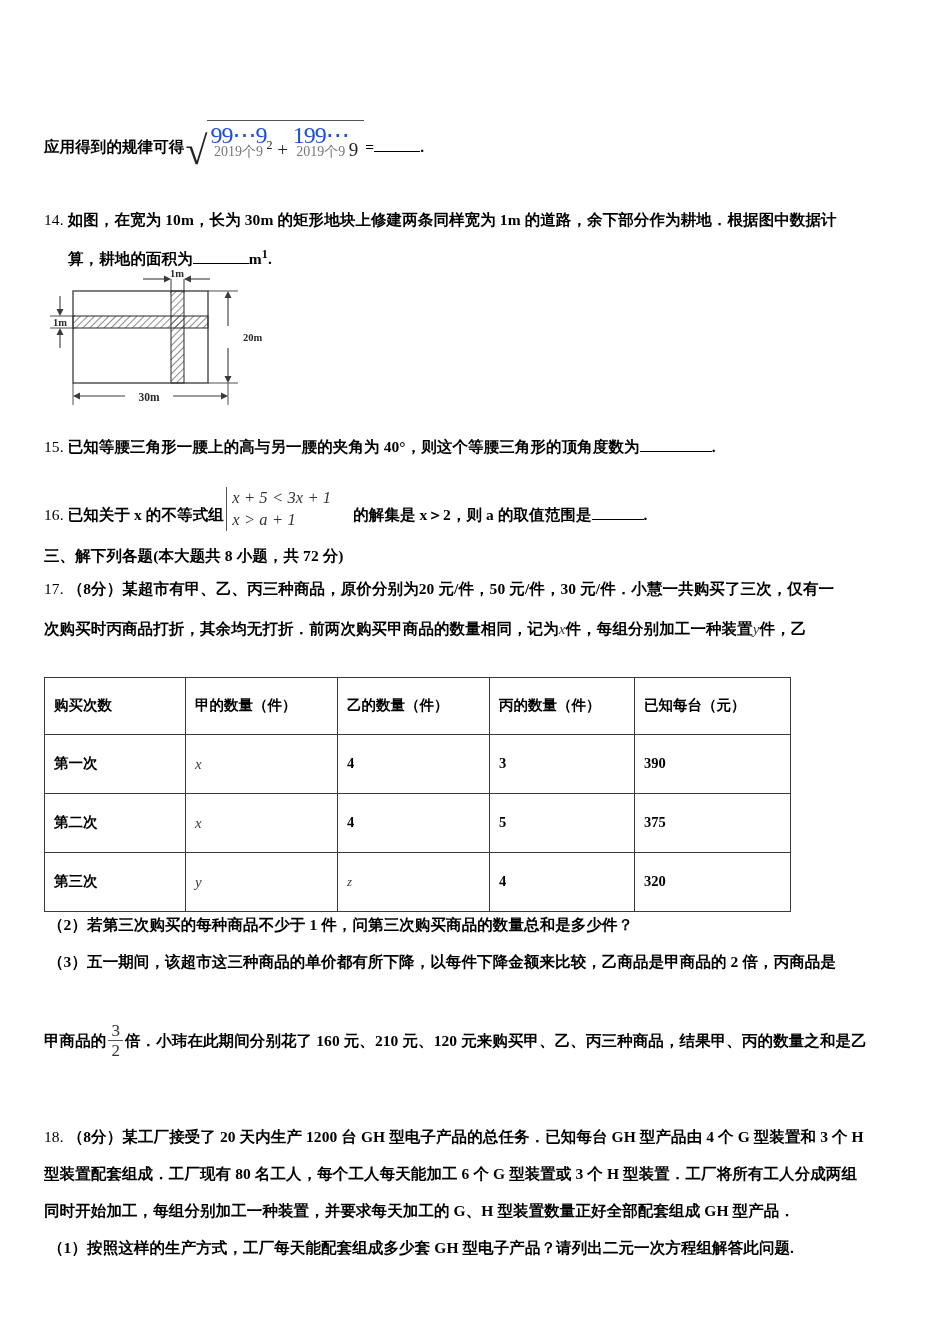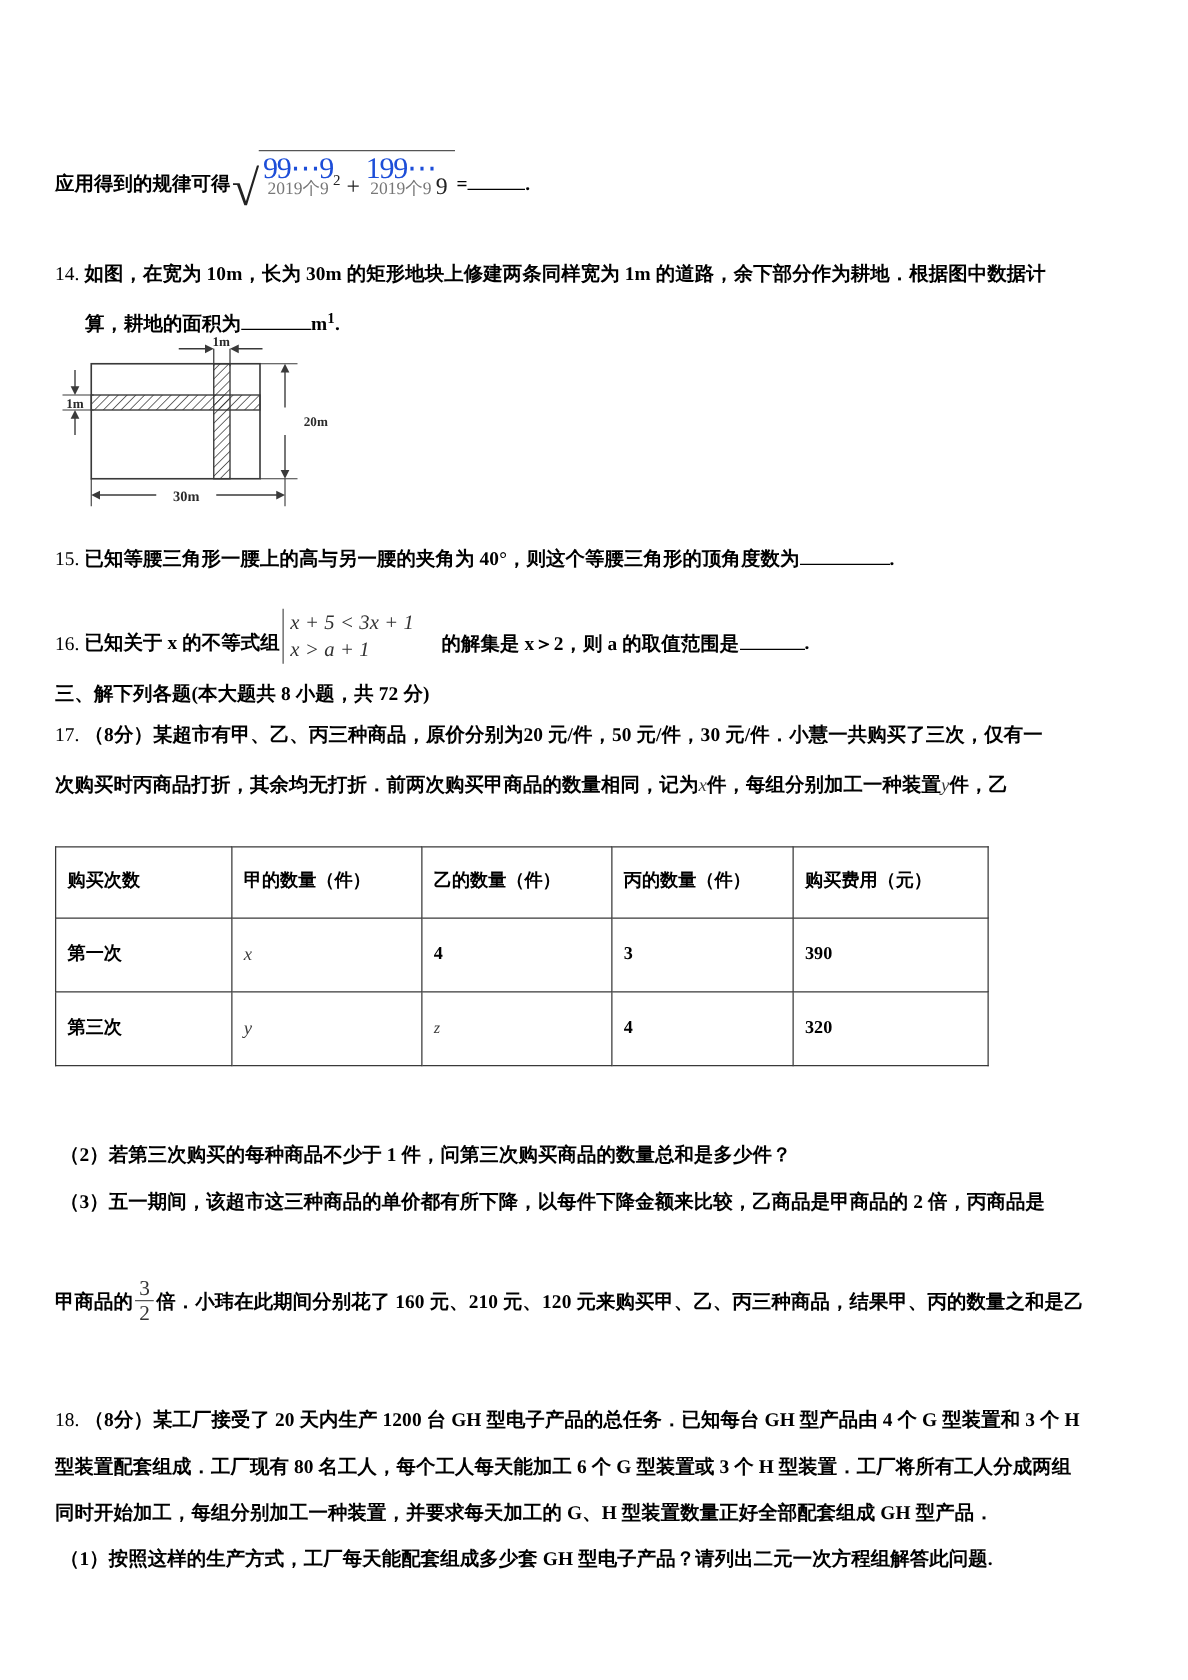--- a/index.html
+++ b/index.html
@@ -258,28 +258,35 @@
         <col class="colC">
         <col class="colD">
         <col class="colE">
     </colgroup>
     <tbody>
       <tr>
         <td class="head">购买次数</td>
         <td class="head">甲的数量（件）</td>
         <td class="head">乙的数量（件）</td>
         <td class="head">丙的数量（件）</td>
-        <td class="head">购买费用（元）</td>
+        <td class="head">已知每台（元）</td>
       </tr>
       <tr>
         <td>第一次</td>
         <td><span class="italic-var">x</span></td>
         <td>4</td>
         <td>3</td>
         <td>390</td>
+      </tr>
+      <tr>
+        <td>第二次</td>
+        <td><span class="italic-var">x</span></td>
+        <td>4</td>
+        <td>5</td>
+        <td>375</td>
       </tr>
       <tr>
         <td>第三次</td>
         <td><span class="italic-var">y</span></td>
         <td><span class="italic-var" style="font-size:13px;">z</span></td>
         <td>4</td>
         <td>320</td>
       </tr>
     </tbody>
   </table>

